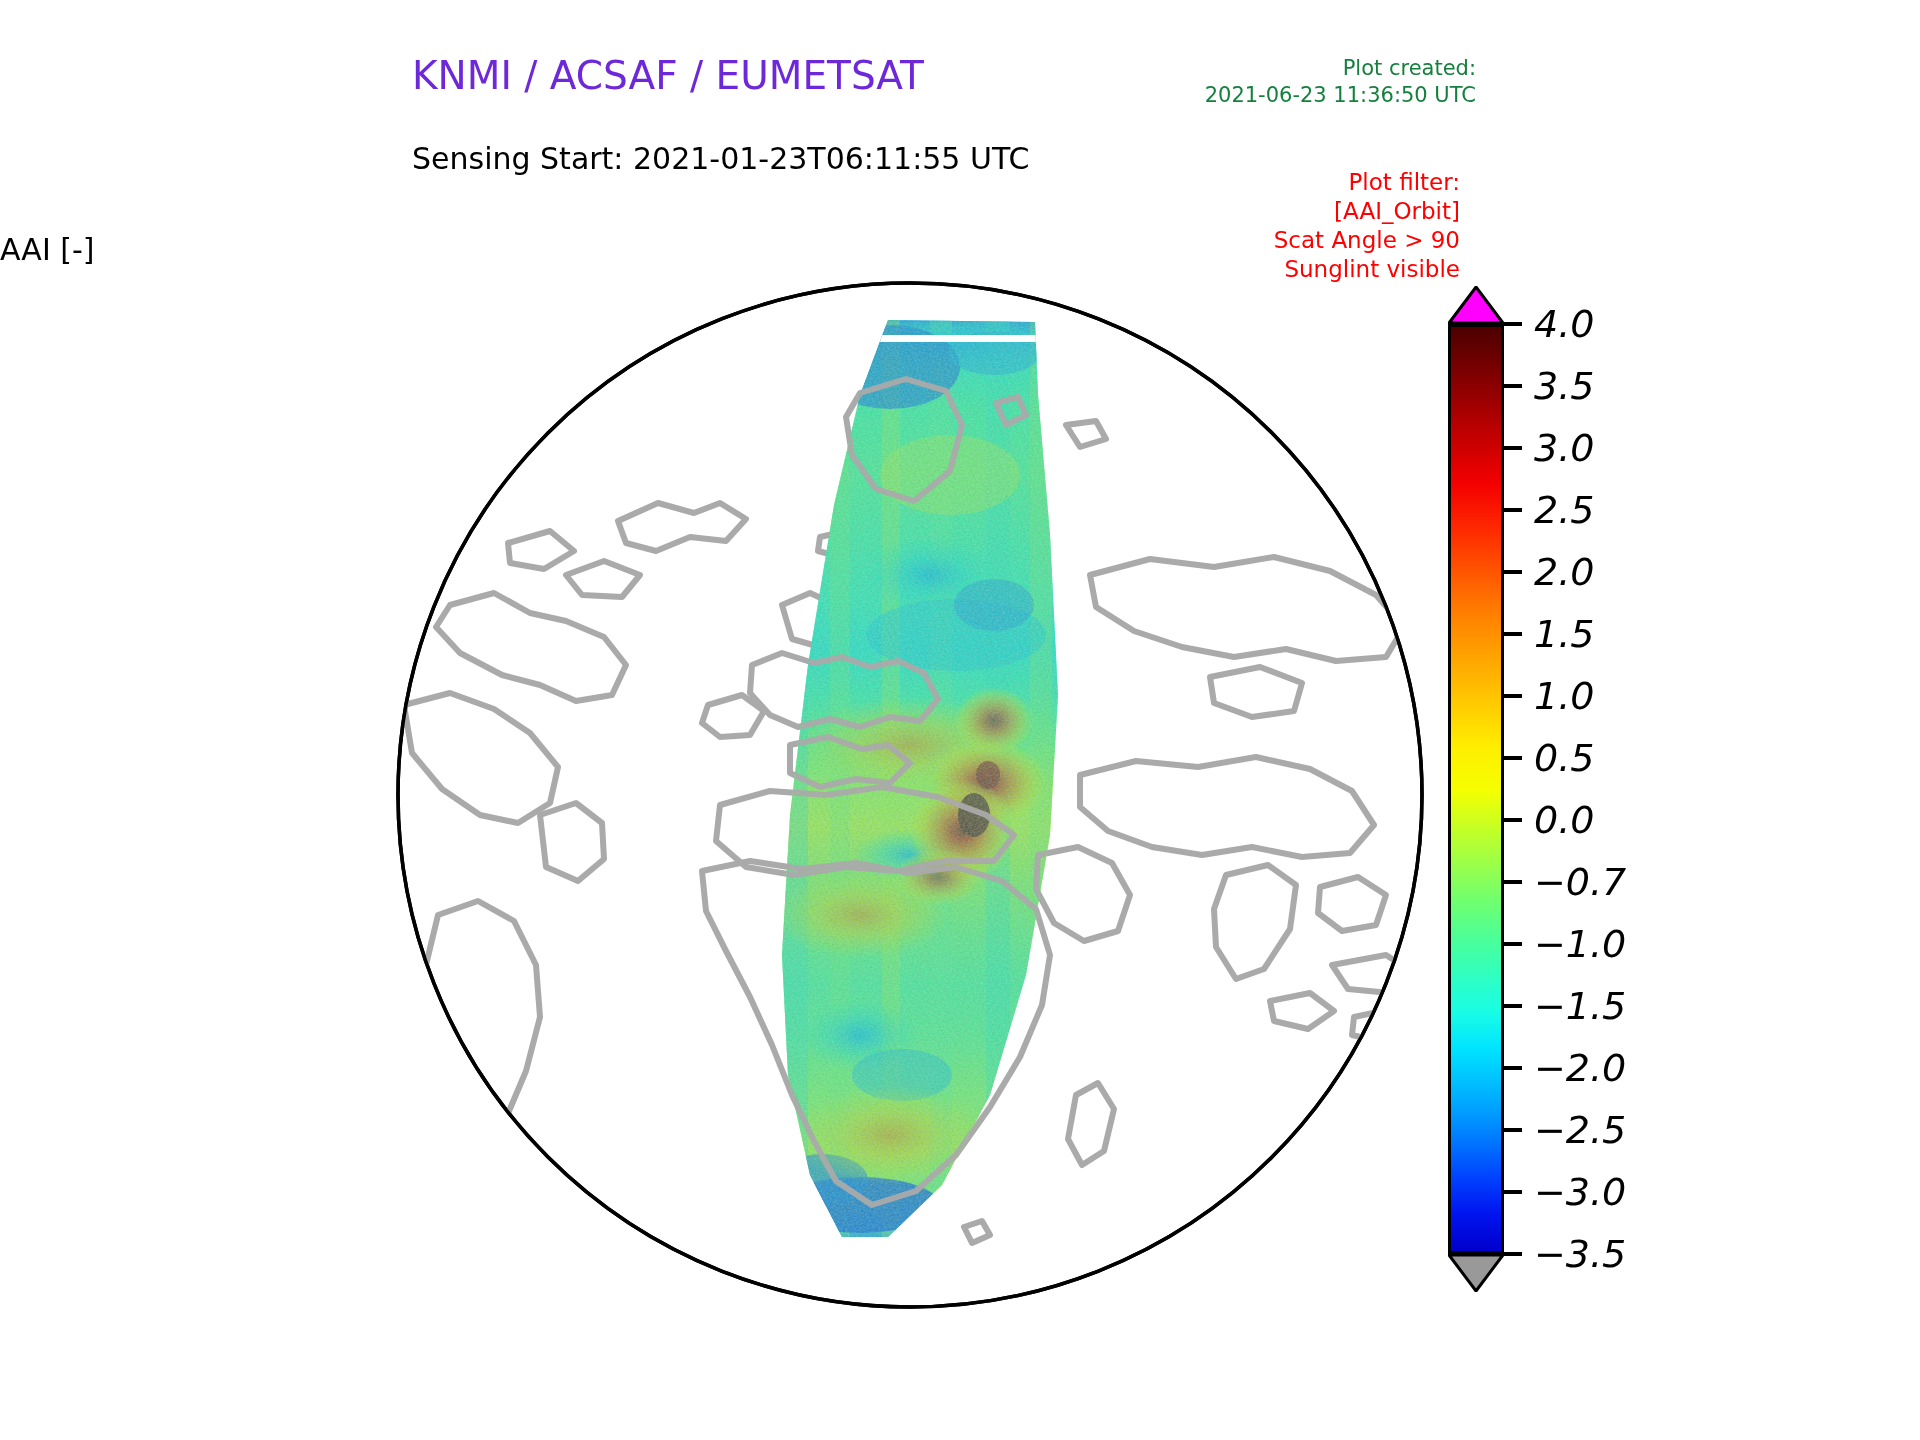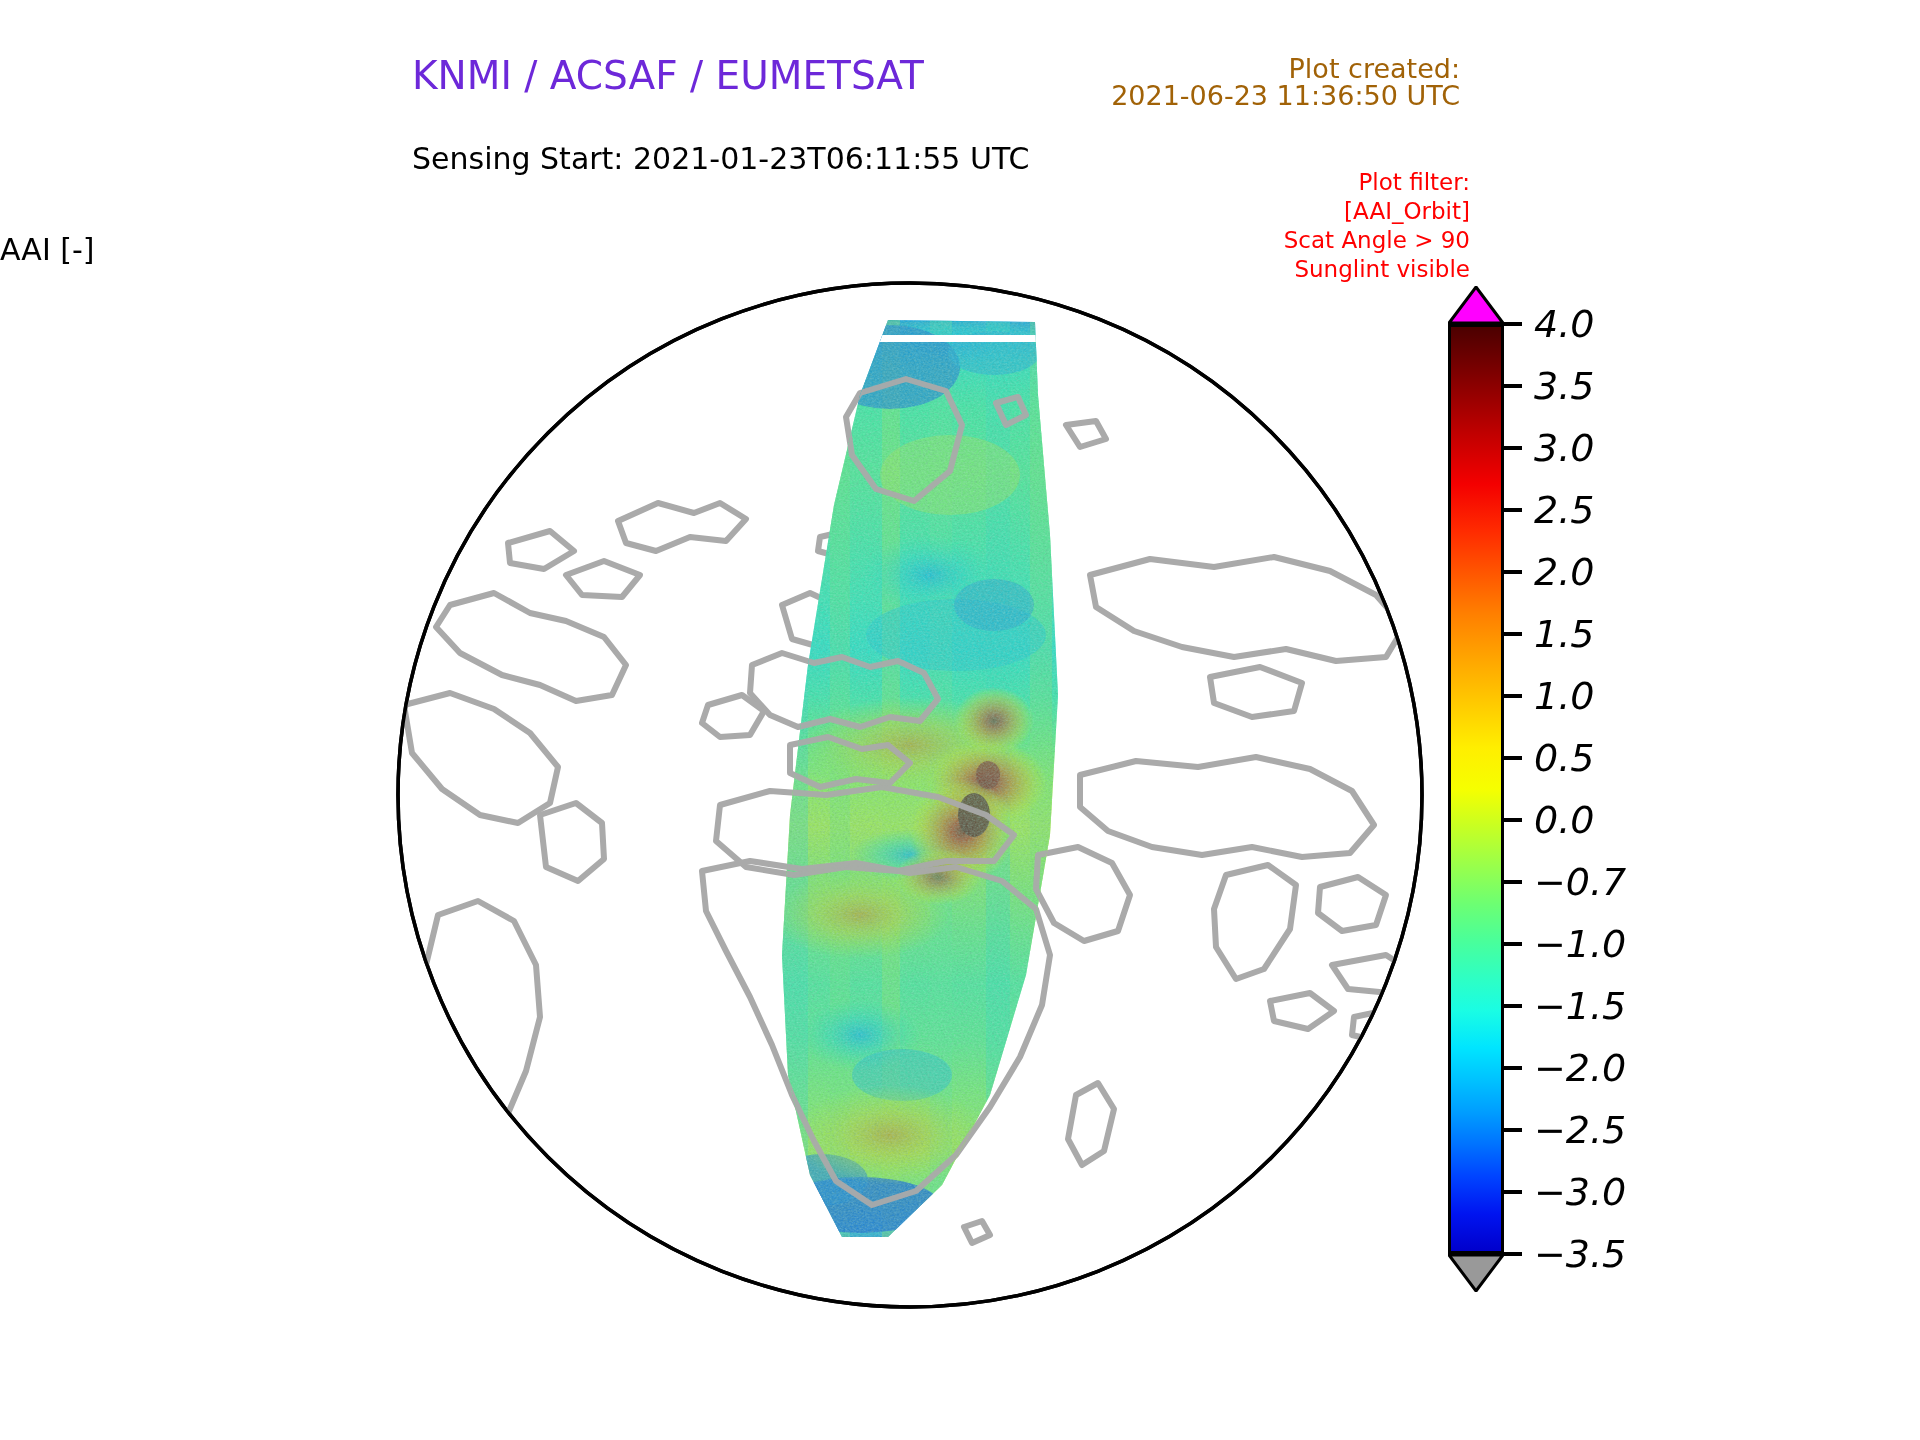--- a/index.html
+++ b/index.html
@@ -23,26 +23,26 @@
     position: absolute;
     left: 412px;
     top: 53px;
     font-size: 39px;
     color: #6d28d9;
     white-space: nowrap;
     letter-spacing: 0px;
   }
   #plot-created-block {
     position: absolute;
-    right: 460px;
+    right: 444px;
     top: 55px;
     text-align: right;
-    font-size: 27px;
+    font-size: 21px;
     line-height: 27px;
-    color: #a16207;
+    color: #15803d;
     white-space: nowrap;
   }
 
   #title-block {
     position: absolute;
     left: 412px;
     top: 138px;
     font-size: 30px;
     line-height: 41px;
     color: #000000;
@@ -53,21 +53,21 @@
     left: 0px;
     top: 232px;
     width: 1440px;
     text-align: left;
     font-size: 30px;
     color: #000000;
   }
 
   #plot-filter-block {
     position: absolute;
-    right: 450px;
+    right: 460px;
     top: 168px;
     text-align: right;
     font-size: 23px;
     line-height: 29px;
     color: #ff0000;
     white-space: nowrap;
   }
 
   
   #map-area {

